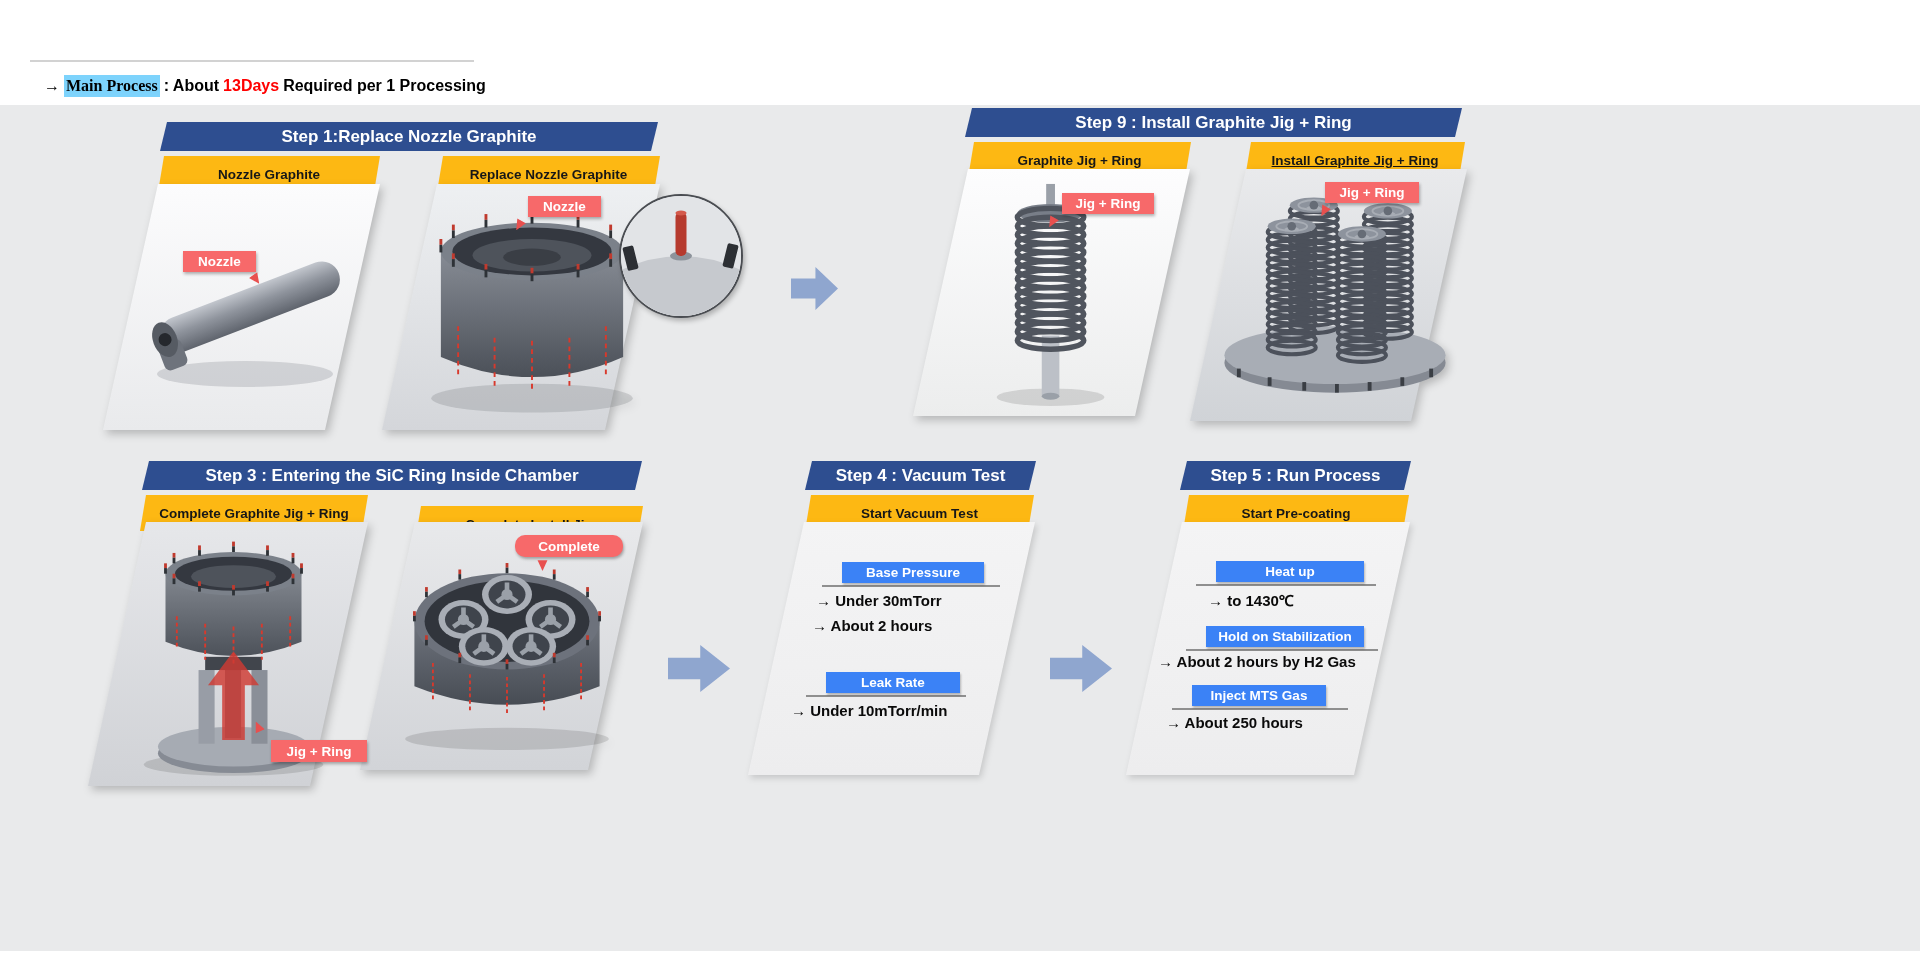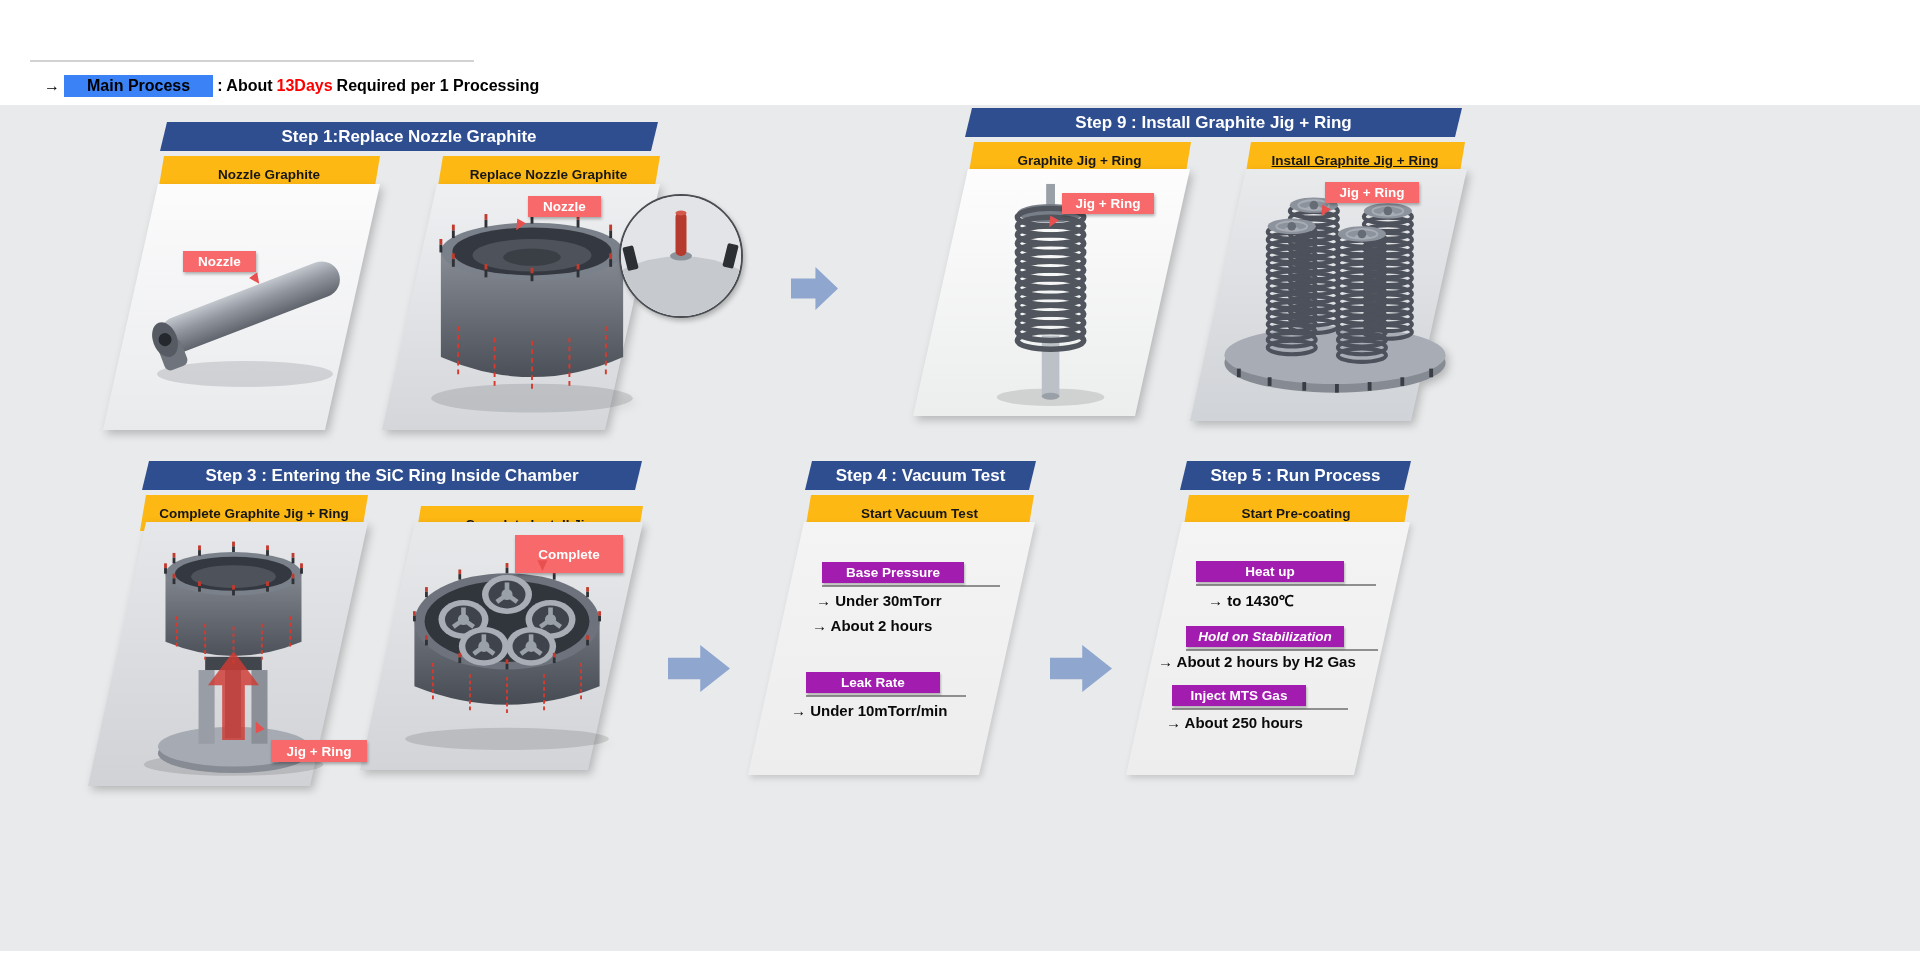--- a/index.html
+++ b/index.html
@@ -7,21 +7,21 @@
   body { font-family:"Liberation Sans", sans-serif; }
   .slide { position:relative; width:1920px; height:962px; background:#ffffff; overflow:hidden; }
   .gray-bg { position:absolute; left:0; top:105px; width:1920px; height:846px; background:#e9eaeb; }
 
   
   .title-box { position:absolute; left:30px; top:19px; width:433px; height:39px; background:#b2b2b2;
                display:flex; align-items:center; padding-left:14px; font-size:19px; font-weight:bold; color:#111; }
   .title-underline { position:absolute; left:30px; top:60px; width:444px; height:2px; background:#d2d2d2; }
   .subtitle { position:absolute; left:44px; top:75px; display:flex; align-items:center; gap:4px;
               font-size:16px; font-weight:bold; color:#000; white-space:nowrap; }
-  .subtitle .hl { background:#3b82f6; color:#000; padding:2px 23px; }
+  .subtitle .hl { background:#7dd3fc; color:#000; padding:2px 2px;font-family:Liberation Serif, serif; }
   .subtitle .red { color:#ff0000; }
 
   
   .bar-blue { position:absolute; height:29px; background:#2e4e90; color:#ffffff; font-weight:bold; font-size:17px;
               display:flex; align-items:center; justify-content:center; white-space:nowrap;
               clip-path:polygon(7px 0, 100% 0, calc(100% - 7px) 100%, 0 100%); }
   .bar-yellow { position:absolute; height:36px; background:#fdb813; color:#171717; font-weight:bold; font-size:13.5px;
               display:flex; align-items:center; justify-content:center; white-space:nowrap;
               clip-path:polygon(6px 0, 100% 0, calc(100% - 6px) 100%, 0 100%); }
 
@@ -38,22 +38,22 @@
              clip-path:polygon(50% 100%, 12% 18%, 88% 18%); }
   .pointer.up { clip-path:polygon(50% 0, 12% 82%, 88% 82%); }
 
   
   .flow-arrow { position:absolute; background:#8fa6cf;
                 clip-path:polygon(0 27%, 52% 27%, 52% 0, 100% 50%, 52% 100%, 52% 73%, 0 73%); }
 
   
   .vbadge { position:absolute; border-bottom:2px solid #8f8f8f; padding-bottom:2px; z-index:5; }
   .vbadge .badge-inner { display:flex; align-items:center; justify-content:center; height:21px;
-            background:#a21caf; color:#fff; font-weight:bold; font-size:13.5px;
-            box-shadow:1px 2px 2px rgba(0,0,0,0.25); white-space:nowrap; }
+            background:#3b82f6; color:#fff; font-weight:bold; font-size:13.5px;
+            box-shadow:1px 2px 2px rgba(0,0,0,0.25); white-space:nowrap;margin-left:20px; }
   .tline { position:absolute; font-size:15px; font-weight:bold; color:#0a0a0a; white-space:nowrap; z-index:5; }
 
   
   .inset { position:absolute; width:124px; height:124px; border-radius:50%; border:2px solid #4a4d52;
            background:#e5e7ea; overflow:hidden; z-index:6; box-shadow:2px 3px 5px rgba(0,0,0,0.25); }
   .inset svg { width:100%; height:100%; display:block; }
 </style>
 </head>
 <body>
 
@@ -370,21 +370,21 @@
         <use href="#pinF" x="84" y="50"></use>
         <use href="#pinF" x="48" y="69"></use>
     </svg>
   </div>
 
   <div class="badge" style="left:271px; top:740px; min-width:96px; height:22px;">
     <span>Jig + Ring</span>
   </div>
   <div class="pointer up" style="left:252px; top:721px; transform:rotate(-25deg);"></div>
 
-  <div class="badge" style="left:515px; top:535px; min-width:108px; height:38px;">
+  <div class="badge" style="left:515px; top:535px; min-width:108px; height:22px;border-radius:10px;">
     <span>Complete</span>
   </div>
   <div class="pointer" style="left:536px; top:558px;"></div>
 
   <div class="flow-arrow" style="left:668px; top:645px; width:62px; height:47px;"></div>
 
   <div class="bar-blue" style="left:805px; top:461px; width:231px;">
     <span>Step 4 : Vacuum Test</span>
   </div>
   <div class="bar-yellow" style="left:805px; top:495px; width:229px;">
@@ -415,21 +415,21 @@
   </div>
   <div class="panel" style="left:1126px; top:522px; width:284px; height:253px; filter:drop-shadow(2px 3px 3px rgba(0,0,0,0.15));">
     <div class="pbg" style="clip-path:polygon(56px 0,100% 0,calc(100% - 56px) 100%,0 100%); background:linear-gradient(180deg,#f4f4f5,#ededee);"></div>
   </div>
 
   <div class="vbadge" style="left:1196px; top:561px; width:180px;">
     <div class="badge-inner" style="width:148px;">Heat up</div>
   </div>
   <div class="tline" style="left:1208px; top:590px;">→ to 1430℃</div>
 
-  <div class="vbadge" style="left:1186px; top:626px; width:192px;font-style:italic;">
+  <div class="vbadge" style="left:1186px; top:626px; width:192px;">
     <div class="badge-inner" style="width:158px;">Hold on Stabilization</div>
   </div>
   <div class="tline" style="left:1158px; top:653px;">→ About 2 hours by H2 Gas</div>
 
   <div class="vbadge" style="left:1172px; top:685px; width:176px;">
     <div class="badge-inner" style="width:134px;">Inject MTS Gas</div>
   </div>
   <div class="tline" style="left:1166px; top:714px;">→ About 250 hours</div>
 
 </div>

